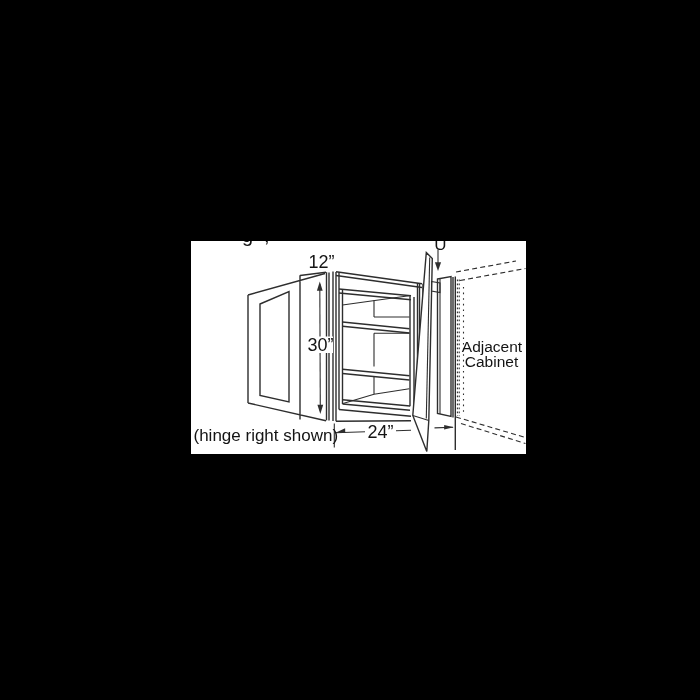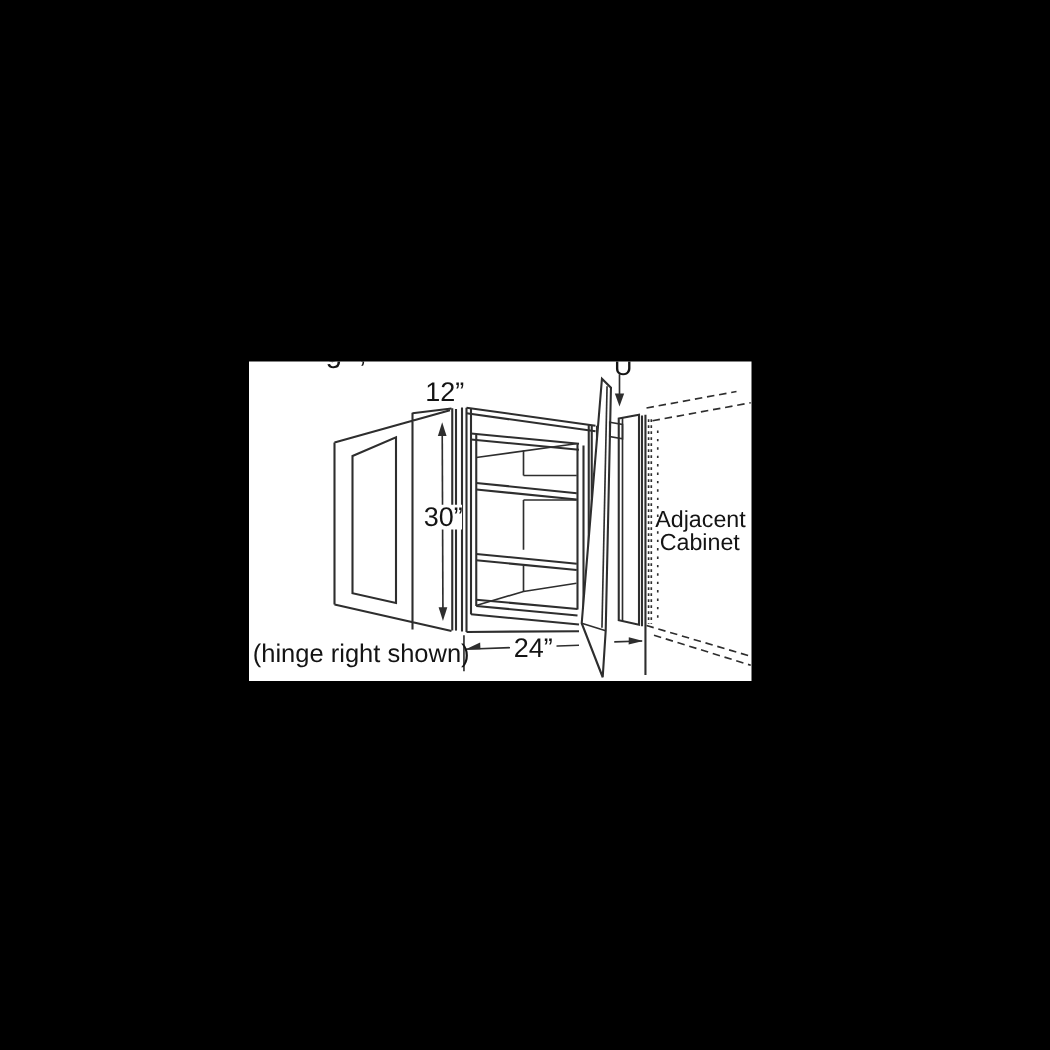--- a/index.html
+++ b/index.html
@@ -1,18 +1,18 @@
 <!DOCTYPE html>
 <html><head>
 <meta charset="utf-8">
 <style>
   html,body{margin:0;padding:0;background:#000;}
   .stage{position:relative;width:700px;height:700px;background:#000;overflow:hidden;
          font-family:"Liberation Sans", sans-serif;}
-  .panel{position:absolute;left:166px;top:241px;width:335px;height:213px;background:#fff;}
+  .panel{position:absolute;left:191px;top:241px;width:335px;height:213px;background:#fff;}
   svg{display:block;}
   svg text{fill:#141414;}
   .ln{stroke:#2e2e2e;stroke-width:1.4;fill:none;stroke-linecap:butt;}
   .thin{stroke:#2e2e2e;stroke-width:1.1;fill:none;}
   .fillwhite{fill:#fff;stroke:#2e2e2e;stroke-width:1.4;}
   .arrow{fill:#2e2e2e;stroke:none;}
   .labelbg{fill:#fff;stroke:none;}
   .dim18{font-size:18px;}
   .dim17{font-size:17px;}
   .dim15{font-size:15.5px;}

